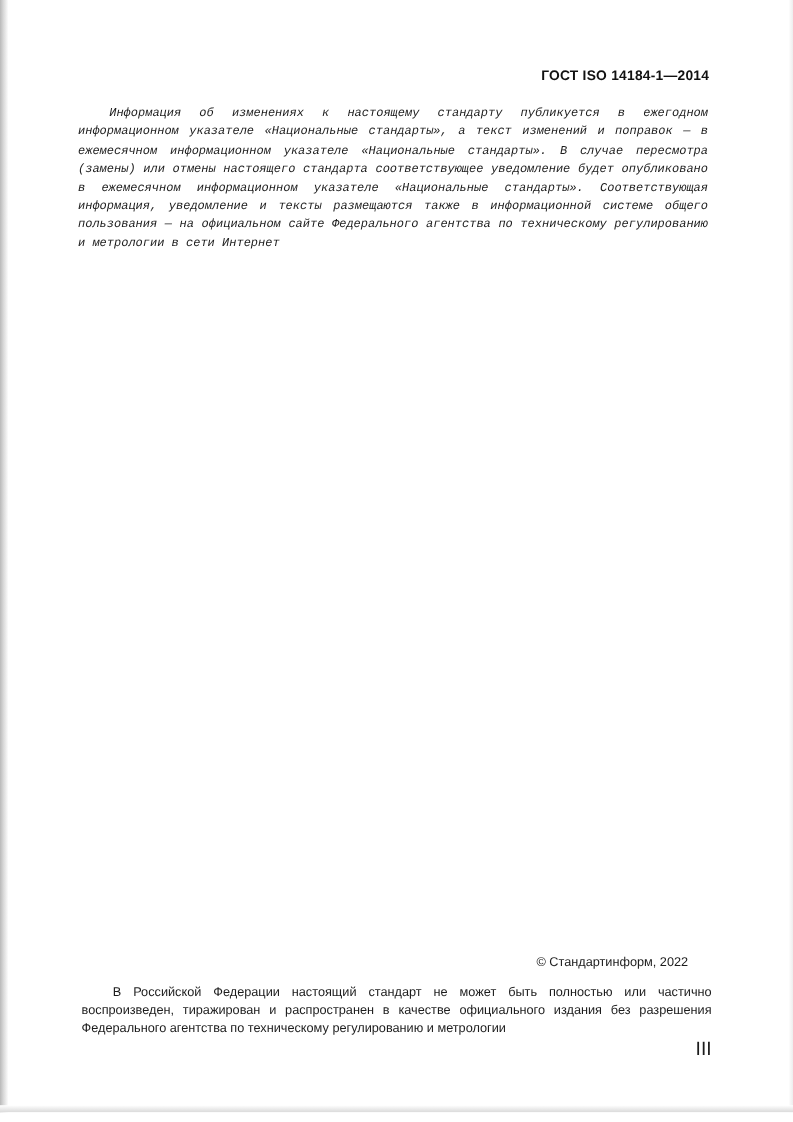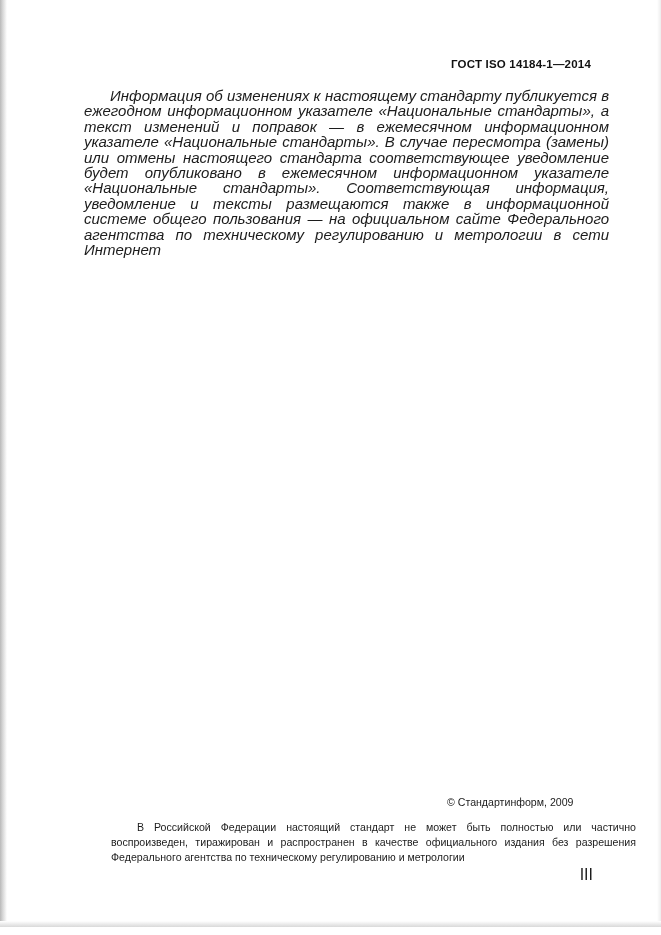--- a/index.html
+++ b/index.html
@@ -44,29 +44,30 @@
     top: 58px;
     font-size: 11.5px;
     font-weight: bold;
     letter-spacing: 0.2px;
     color: #111;
     white-space: nowrap;
   }
 
   .notice-block {
     position: absolute;
-    left: 84px;
+    left: 65px;
     top: 88px;
     width: 525px;
     font-style: italic;
-    font-size: 15px;
+    font-size: 10px;
     line-height: 15.4px;
     text-align: justify;
     text-justify: inter-word;
     color: #1c1c1c;
+    font-family: Liberation Mono, monospace;
   }
   .notice-block .indent {
     display: inline-block;
     width: 26px;
   }
 
   .copyright {
     position: absolute;
     left: 447px;
     top: 796px;
@@ -78,21 +79,20 @@
   .rights-block {
     position: absolute;
     left: 68px;
     top: 820px;
     width: 525px;
     font-size: 10.6px;
     line-height: 15.2px;
     text-align: justify;
     text-justify: inter-word;
     color: #1c1c1c;
-    margin-left: 43px;
   }
   .rights-block .indent {
     display: inline-block;
     width: 26px;
   }
 
   .page-number {
     position: absolute;
     right: 68px;
     top: 866px;
@@ -108,21 +108,21 @@
   <div class="edge-left"></div>
   <div class="edge-right"></div>
   <div class="edge-bottom"></div>
 
   <div class="doc-header">ГОСТ ISO 14184-1—2014</div>
 
   <div class="notice-block">
     <span class="indent"></span><span>Информация об изменениях к настоящему стандарту публикуется в ежегодном информационном указателе «Национальные стандарты», а текст изменений и поправок — в ежемесячном информационном указателе «Национальные стандарты». В случае пересмотра (замены) или отмены настоящего стандарта соответствующее уведомление будет опубликовано в ежемесячном информационном указателе «Национальные стандарты». Соответствующая информация, уведомление и тексты размещаются также в информационной системе общего пользования — на официальном сайте Федерального агентства по техническому регулированию и метрологии в сети Интернет</span>
   </div>
 
-  <div class="copyright">© Стандартинформ, 2009</div>
+  <div class="copyright">© Стандартинформ, 2022</div>
 
   <div class="rights-block">
     <span class="indent"></span><span>В Российской Федерации настоящий стандарт не может быть полностью или частично воспроизведен, тиражирован и распространен в качестве официального издания без разрешения Федерального агентства по техническому регулированию и метрологии</span>
   </div>
 
   <div class="page-number">III</div>
 
 </div>
 
 </body></html>

